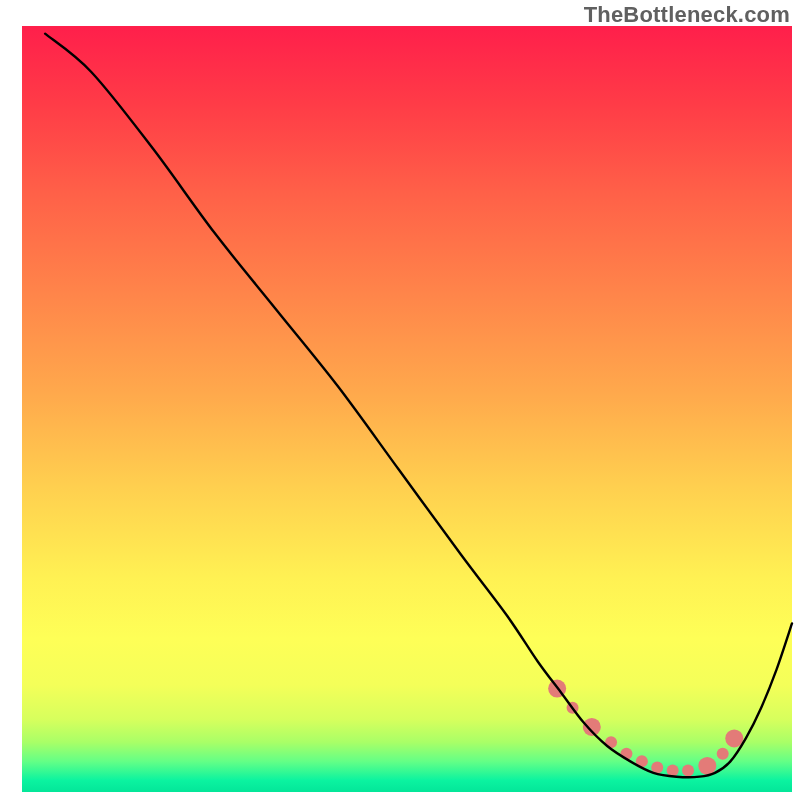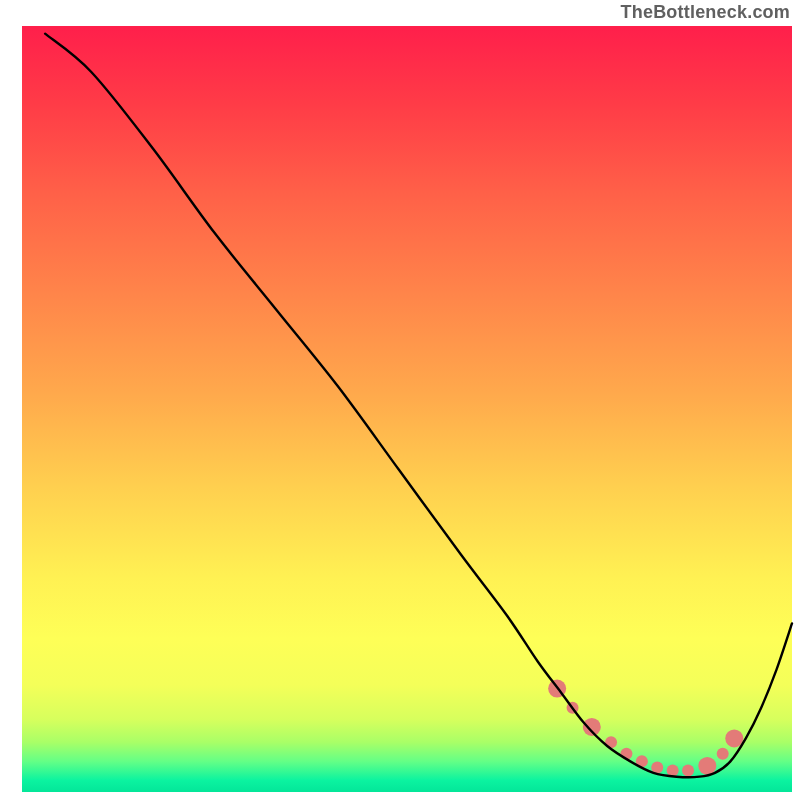--- a/index.html
+++ b/index.html
@@ -13,21 +13,21 @@
   }
   .frame {
     position: relative;
     width: 800px;
     height: 800px;
   }
   .watermark {
     position: absolute;
     top: 2px;
     right: 10px;
-    font-size: 18px;
+    font-size: 22px;
     font-weight: bold;
     color: #606060;
     letter-spacing: 0.2px;
     user-select: none;
   }
   svg.plot {
     position: absolute;
     left: 0;
     top: 0;
     width: 800px;

